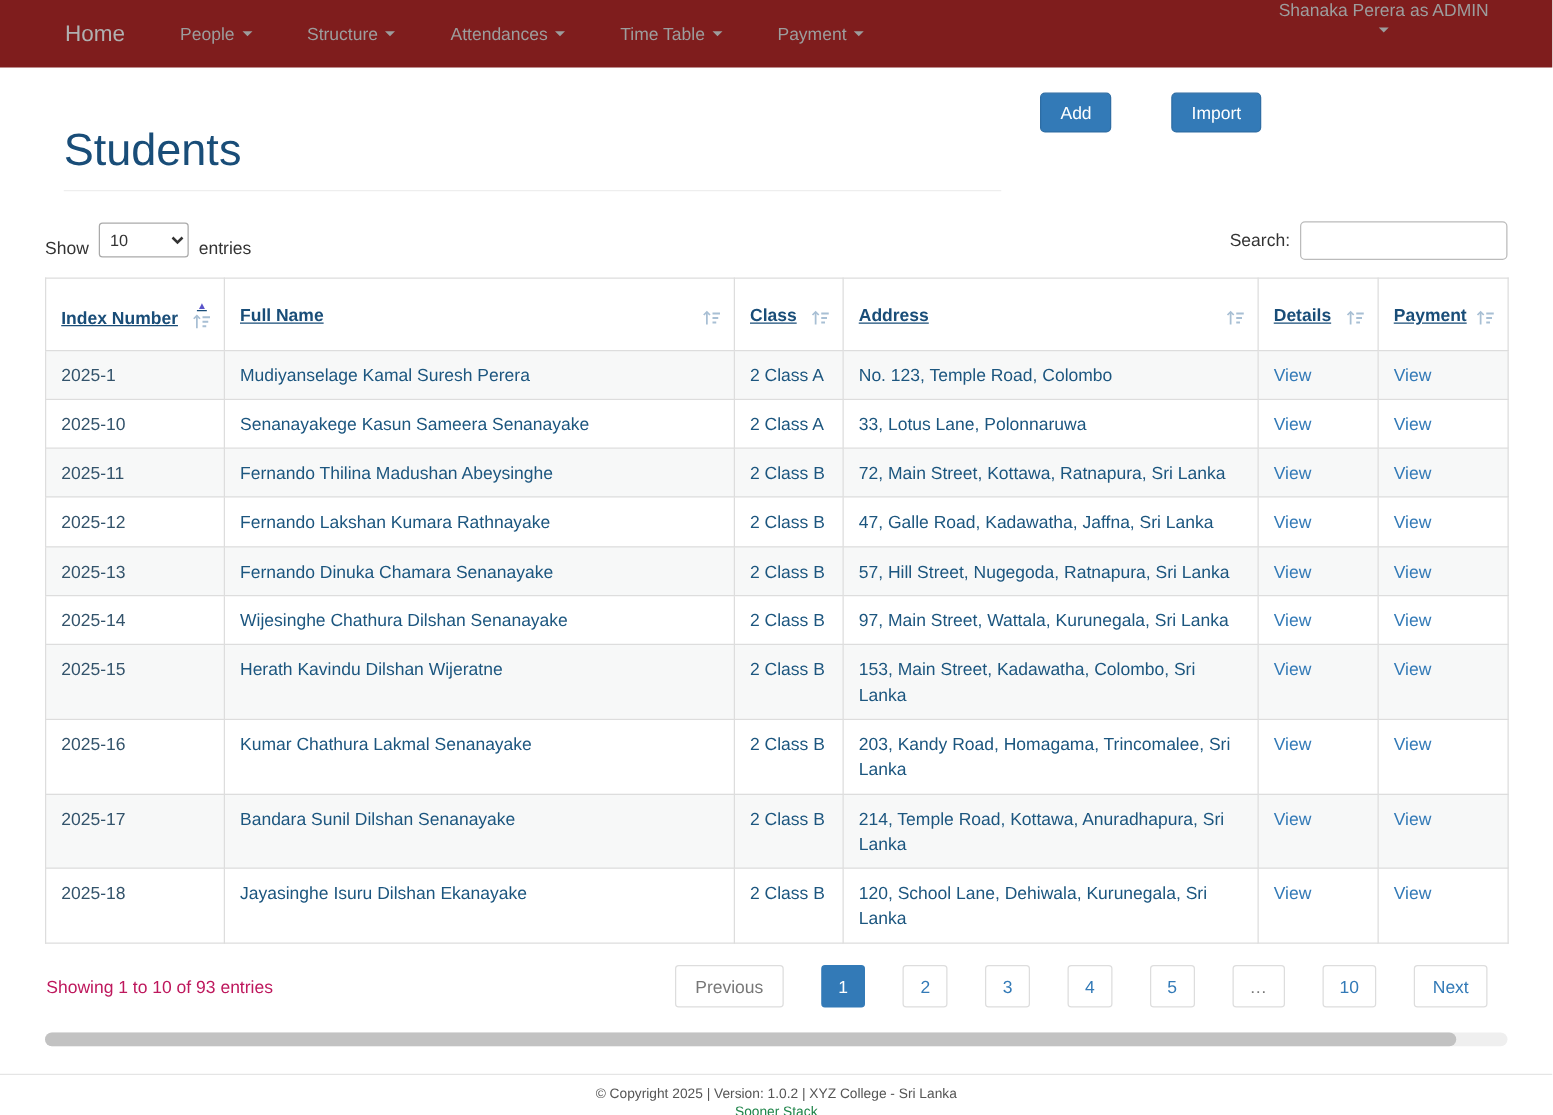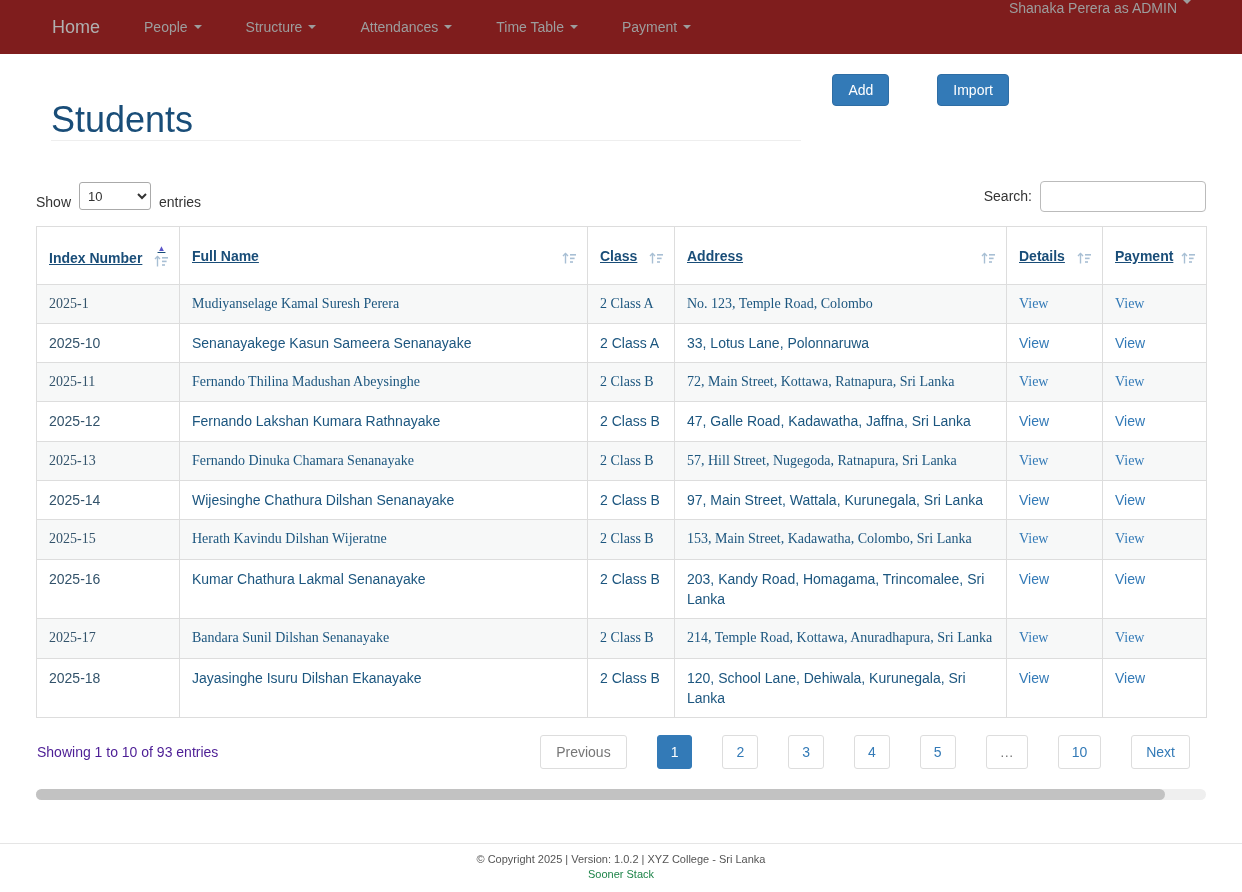--- a/index.html
+++ b/index.html
@@ -53,44 +53,46 @@
     border-left: 4px solid transparent;
     border-right: 4px solid transparent;
     border-top: 4px solid currentColor;
   }
   .nav-user {
     margin-left: auto;
     color: #9d9d9d;
     font-size: 14px;
     padding: 0 15px;
     display: flex;
+    align-items: center;
     gap: 6px;
     height: 54px;
     cursor: pointer;
+    flex-direction: column;
   }
 
   
   .container { width: 1170px; margin: 0 auto; flex: 1 0 auto; }
 
   .header-row { display: flex; }
   .header-left { width: 66.7%; padding: 0 15px; }
   .header-right {
     width: 33.3%;
     padding-top: 20px;
     padding-left: 16px;
     display: flex;
     gap: 48px;
     align-items: flex-start;
   }
   h1.page-title {
     font-size: 36px;
     font-weight: 400;
     color: #194d78;
-    margin: 46px 0 16px 0;
-    padding-bottom: 0;
+    margin: 46px 0 0 0;
+    padding-bottom: 12px;
     border-bottom: 1px solid #eee;
     line-height: 1.1;
   }
   .btn-primary {
     background: #337ab7;
     border: 1px solid #2e6da4;
     color: #fff;
     font-size: 14px;
     padding: 7px 15px;
     border-radius: 4px;
@@ -147,33 +149,33 @@
     vertical-align: middle;
     cursor: pointer;
     background: #fff;
     text-decoration: underline;
   }
   .th-inner { display: flex; justify-content: space-between; align-items: flex-end; gap: 4px; }
   .th-label { line-height: 1.3; }
   .sort-icons { display: flex; flex-direction: column; align-items: center; line-height: 1; flex: 0 0 auto; }
   .sort-asc-arrow { font-size: 8px; color: #5a54c9; margin-bottom: 2px; }
   .data-table td { padding: 9px 12px; line-height: 1.45; background: #fff; }
-  .data-table tr.odd td { background: #f7f8f8; font-family: Liberation Serif, serif; }
+  .data-table tr.odd td { background: #f7f8f8; }
   td.cell-index { color: #33536b; }
   td.cell-name, td.cell-class, td.cell-address { color: #1c567f; }
   a.view-link { color: #337ab7; text-decoration: none; cursor: pointer; margin-top: 48px; }
 
   
   .table-footer {
     margin-top: 17px;
     display: flex;
     justify-content: space-between;
     align-items: center;
   }
-  .showing-info { color: #4c1d95; font-size: 14px; padding-left: 1px; }
+  .showing-info { color: #be185d; font-size: 14px; padding-left: 1px; }
   .pagination { display: flex; gap: 30px; align-items: center; margin-right: 16px; }
   .page-btn {
     border: 1px solid #ddd;
     background: #fff;
     color: #337ab7;
     font-size: 14px;
     font-family: inherit;
     padding: 8px 13px;
     min-width: 35px;
     text-align: center;

